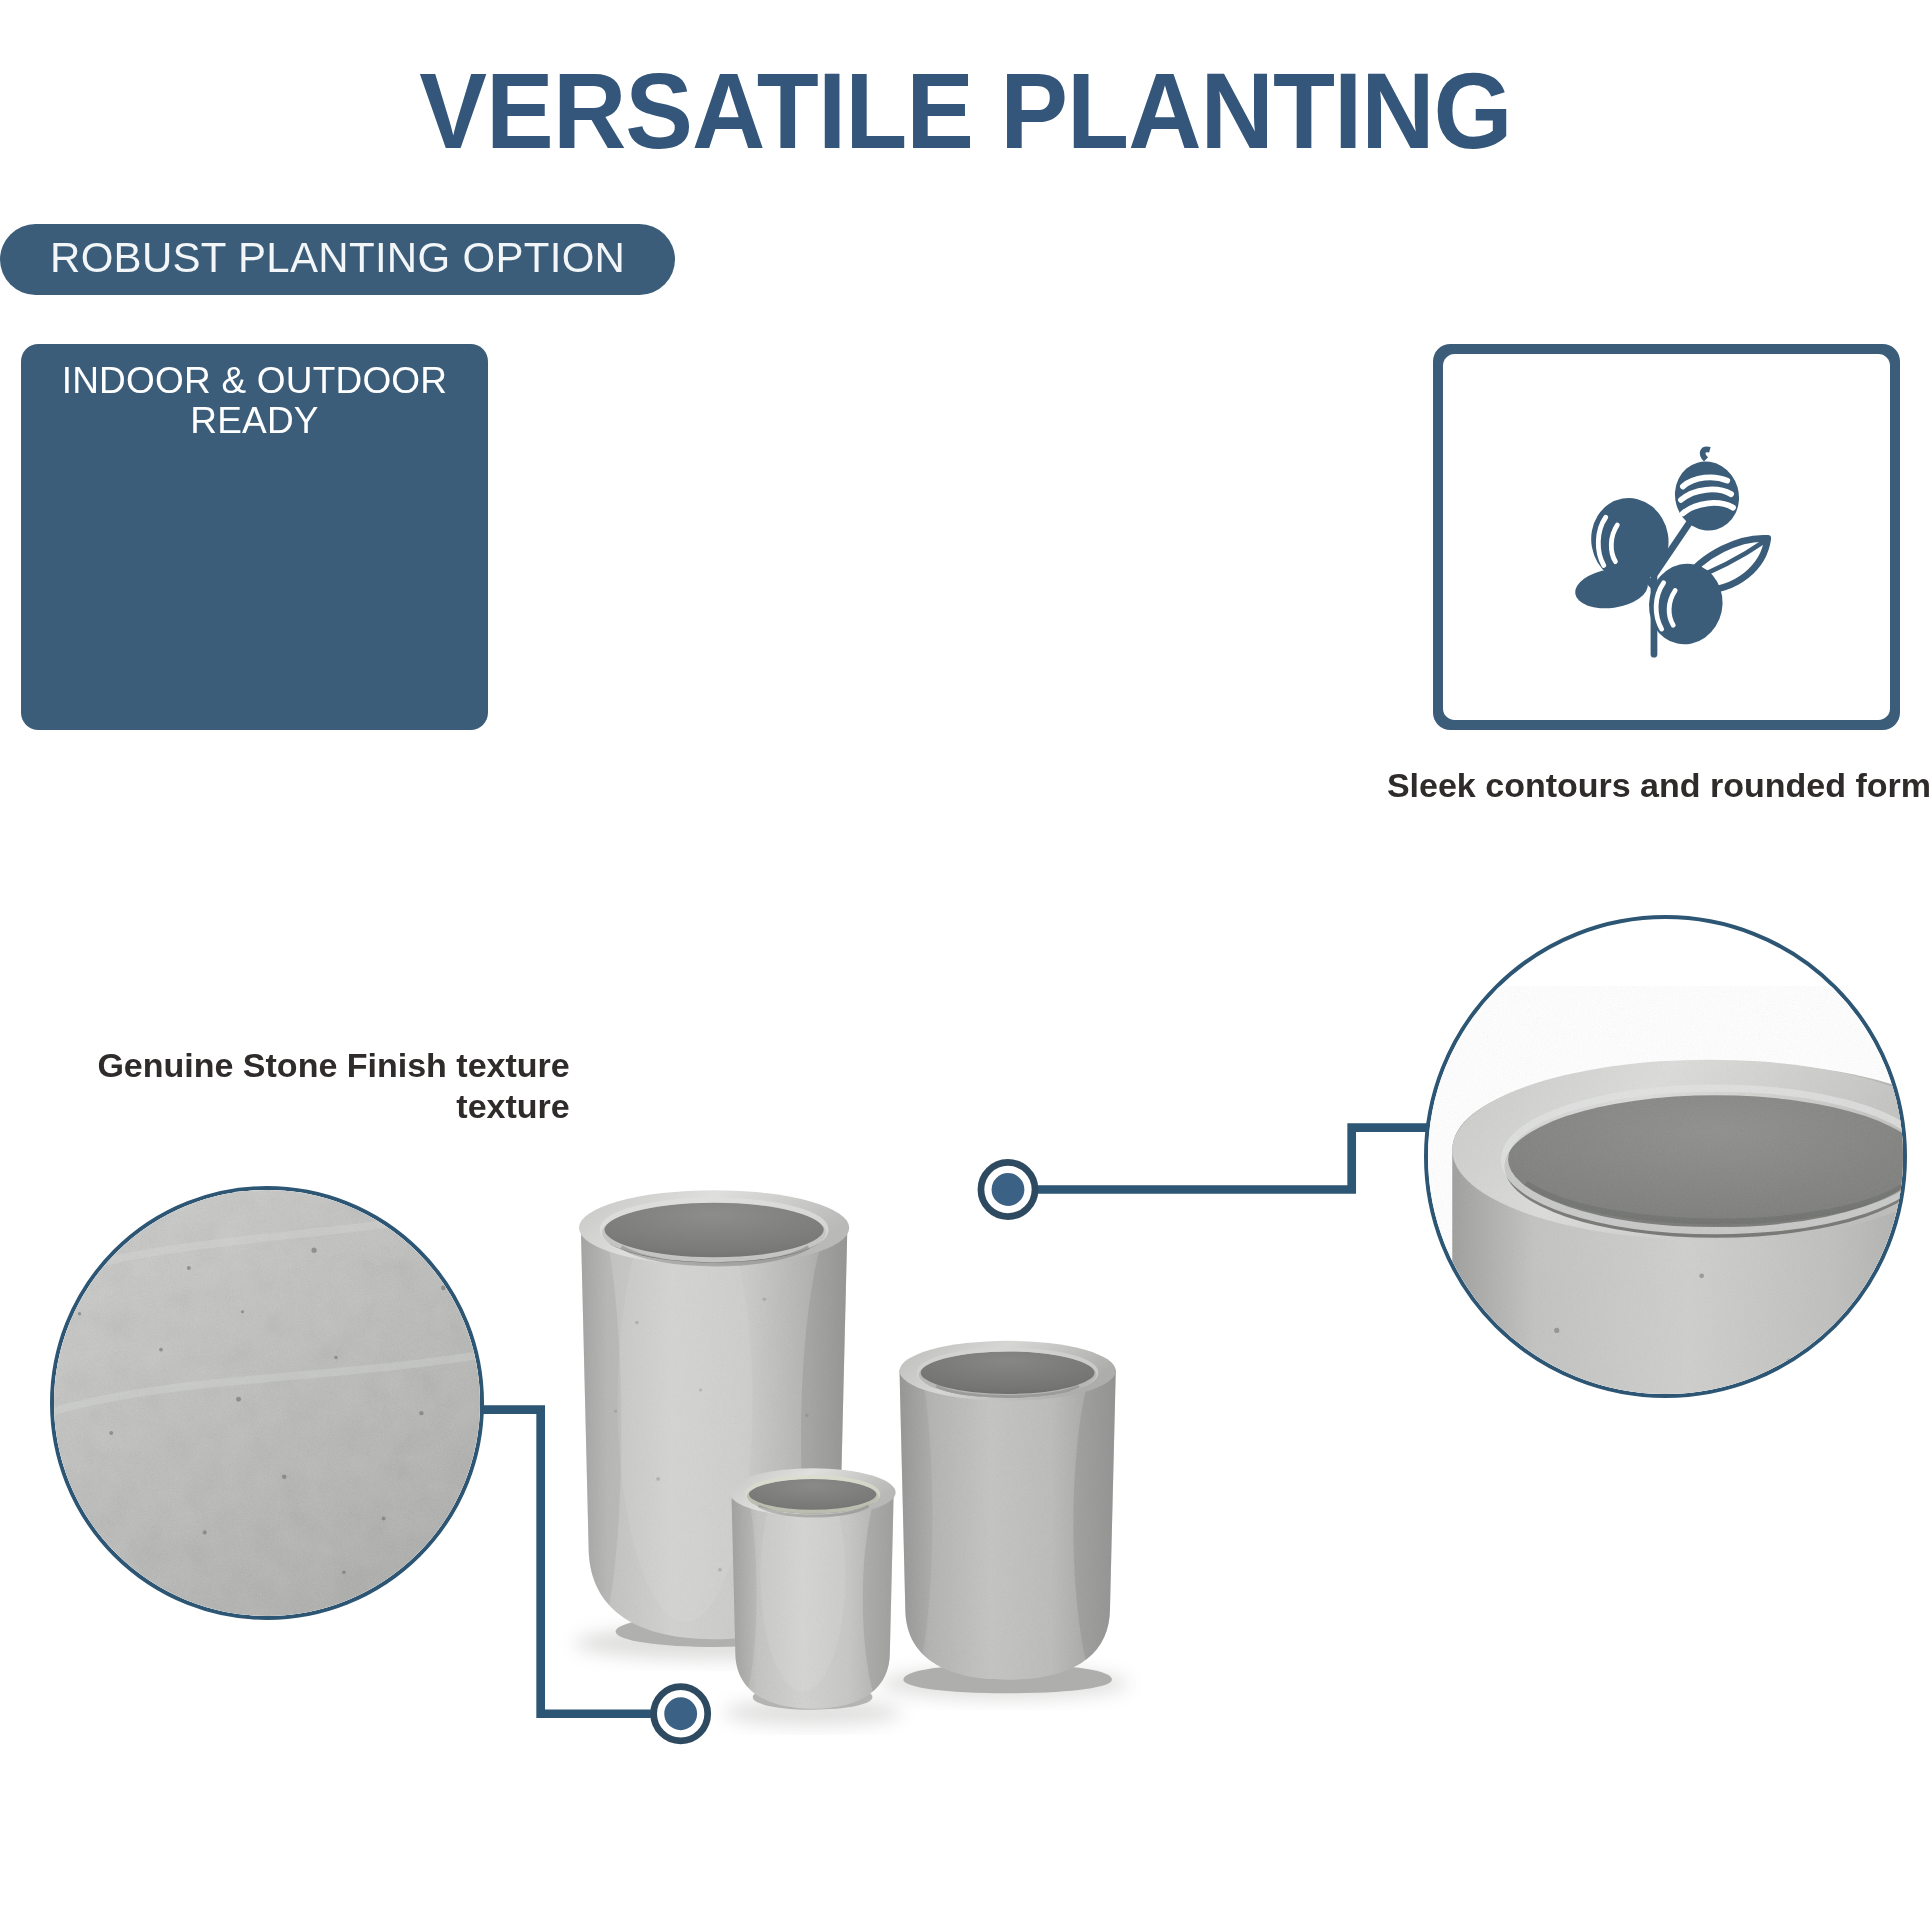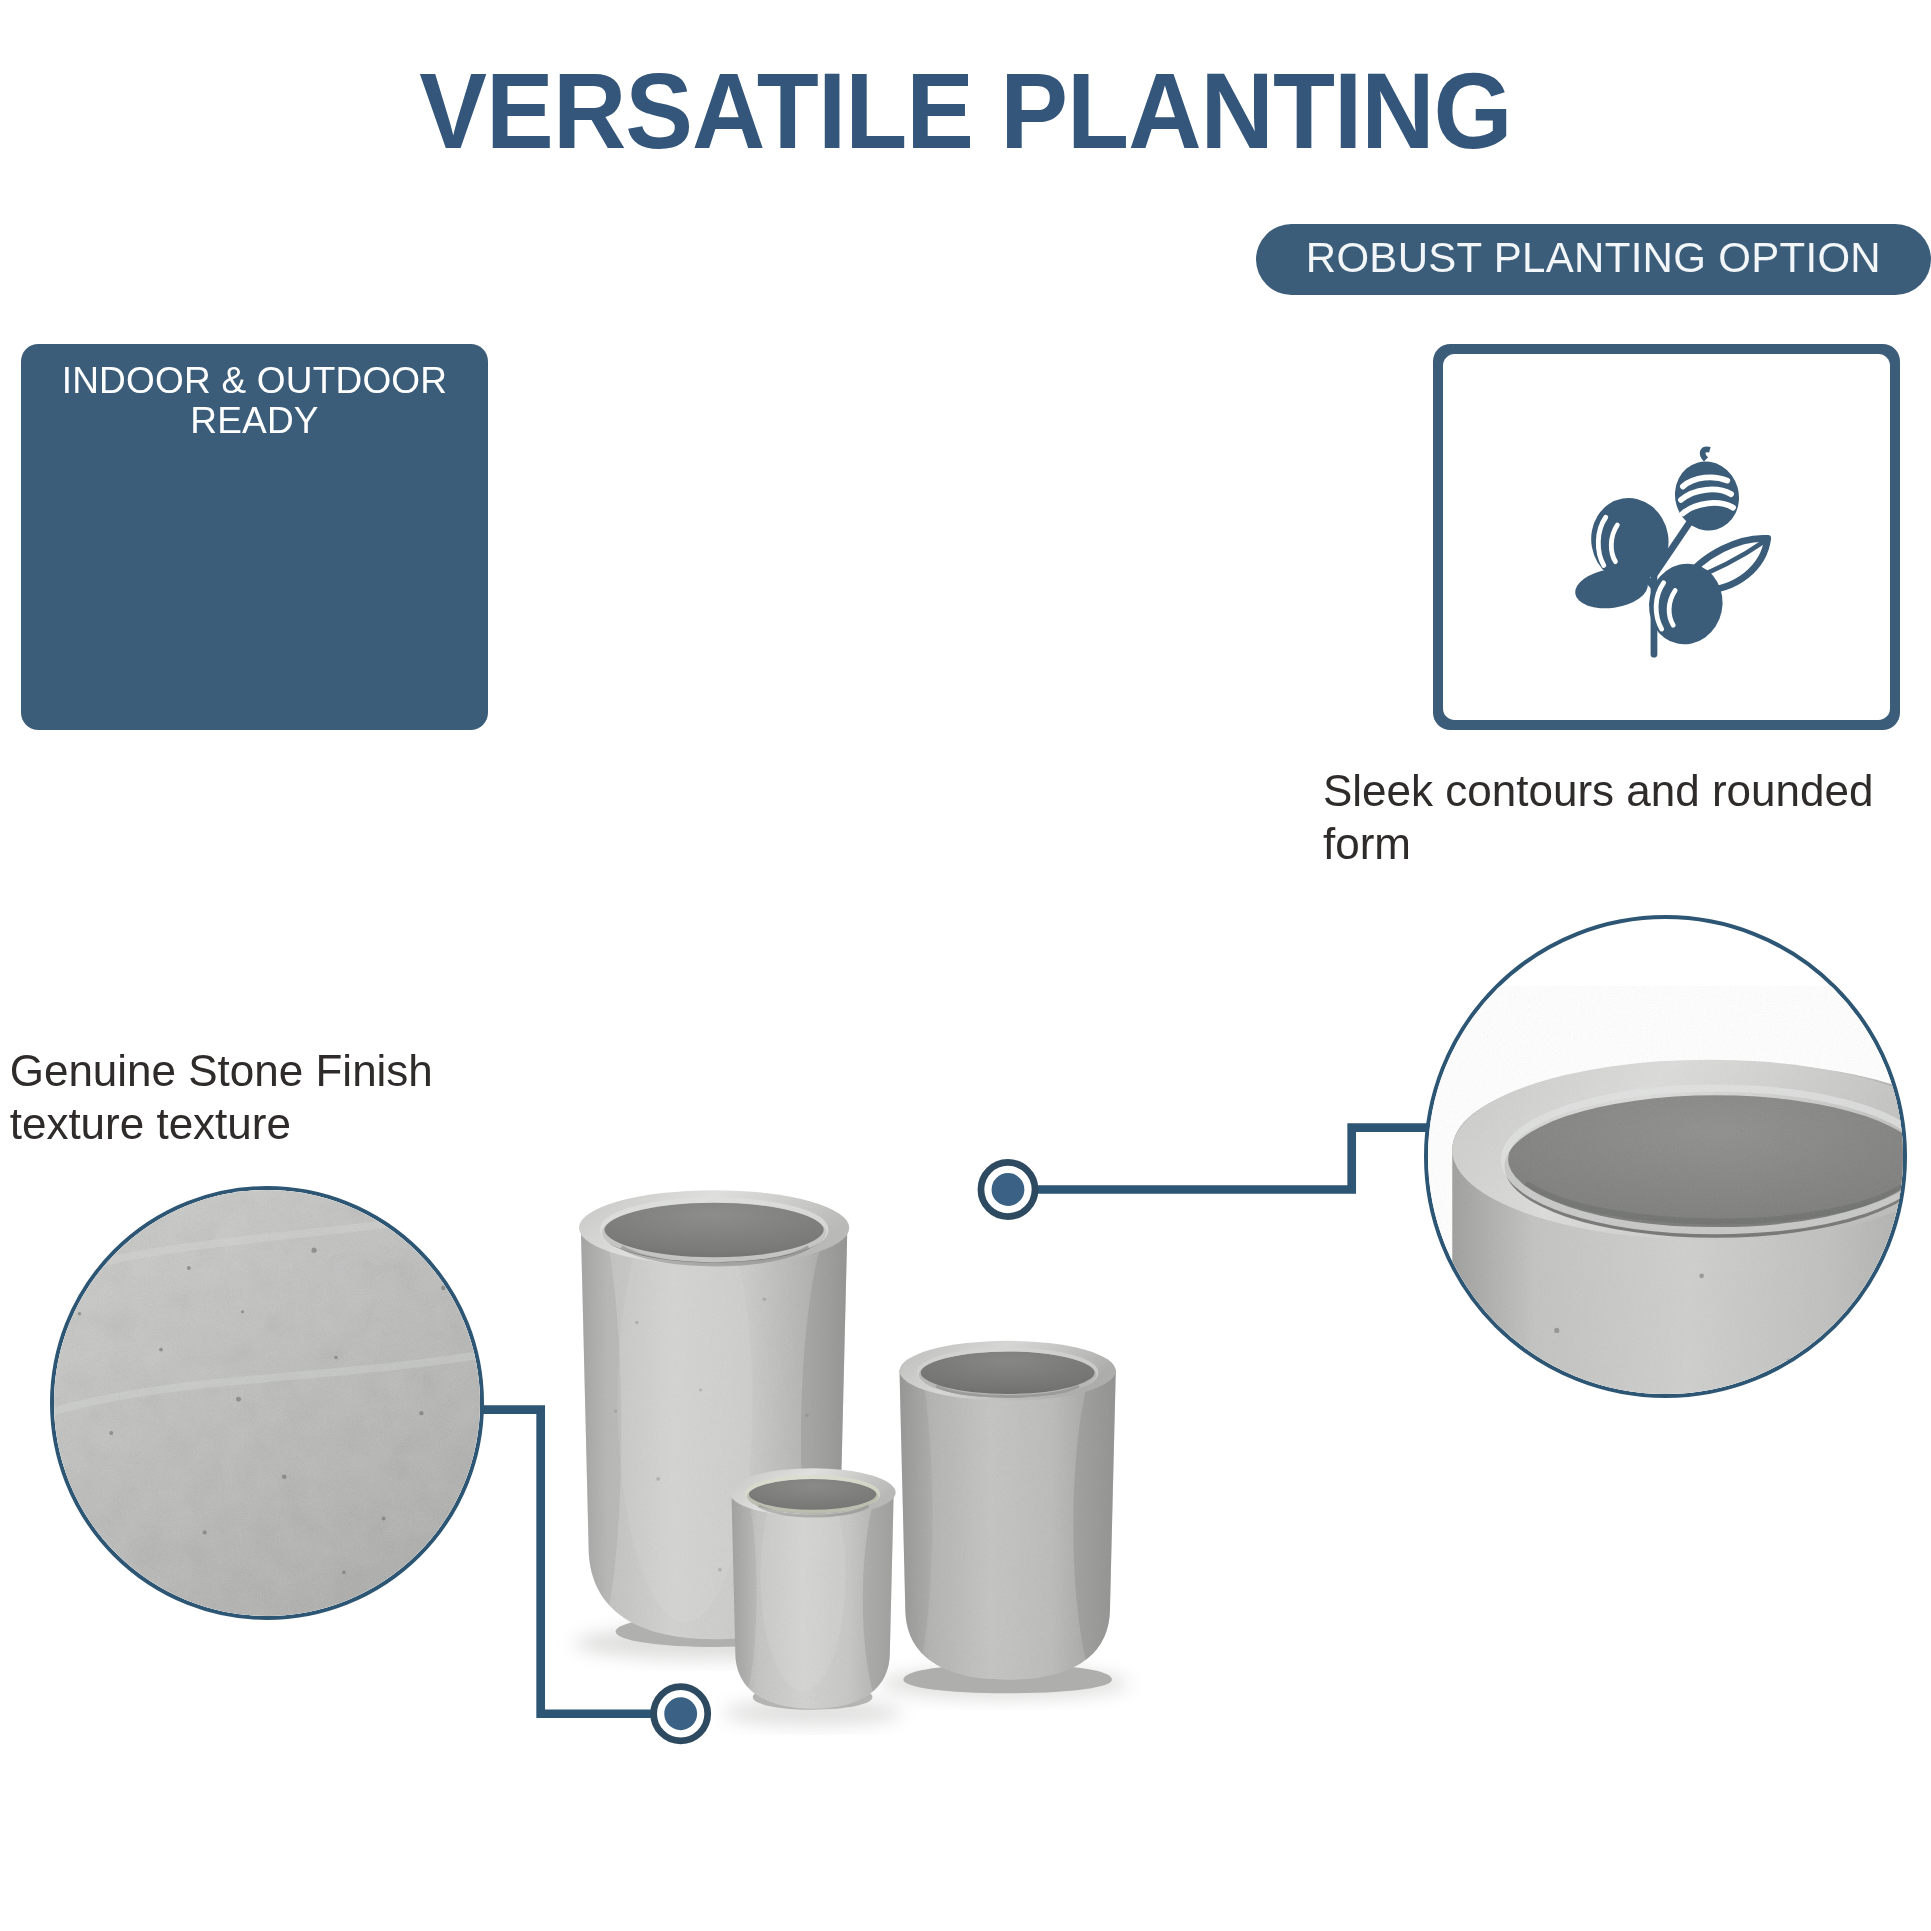--- a/index.html
+++ b/index.html
@@ -24,21 +24,21 @@
     font-family:"Liberation Sans", sans-serif;
     transform:scaleX(0.94);
     transform-origin:center top;
     white-space:nowrap;
   }
 
   
   .pill-wrap {
     position:absolute;
     top:224px; left:0; width:1931px;
-    display:flex; justify-content:flex-end;
+    display:flex; justify-content:flex-start;
   }
   .pill {
     background:#3b5d79;
     color:#f2f6f8;
     border-radius:42px;
     padding:12.6px 50px 16.4px 50px;
     font-size:42px;
     line-height:1;
     letter-spacing:0.3px;
     font-weight:400;
@@ -79,24 +79,24 @@
     align-items:center;
     justify-content:center;
     overflow:hidden;
   }
   .card-body svg { display:block; }
 
   
   .callout-text {
     position:absolute;
     color:#2e2b2a;
-    font-size:44px;
+    font-size:34px;
     line-height:1.2;
-    text-align:left;
-    font-weight:400;
+    text-align:right;
+    font-weight:700;
   }
   #callout-right-text { top:765px; left:1323px; width:608px; }
   #callout-left-text  { top:1045px; left:9.7px; width:560px; }
 
   
   .detail-circle {
     position:absolute;
     border-radius:50%;
     border:4.8px solid #2d5674;
     overflow:hidden;

